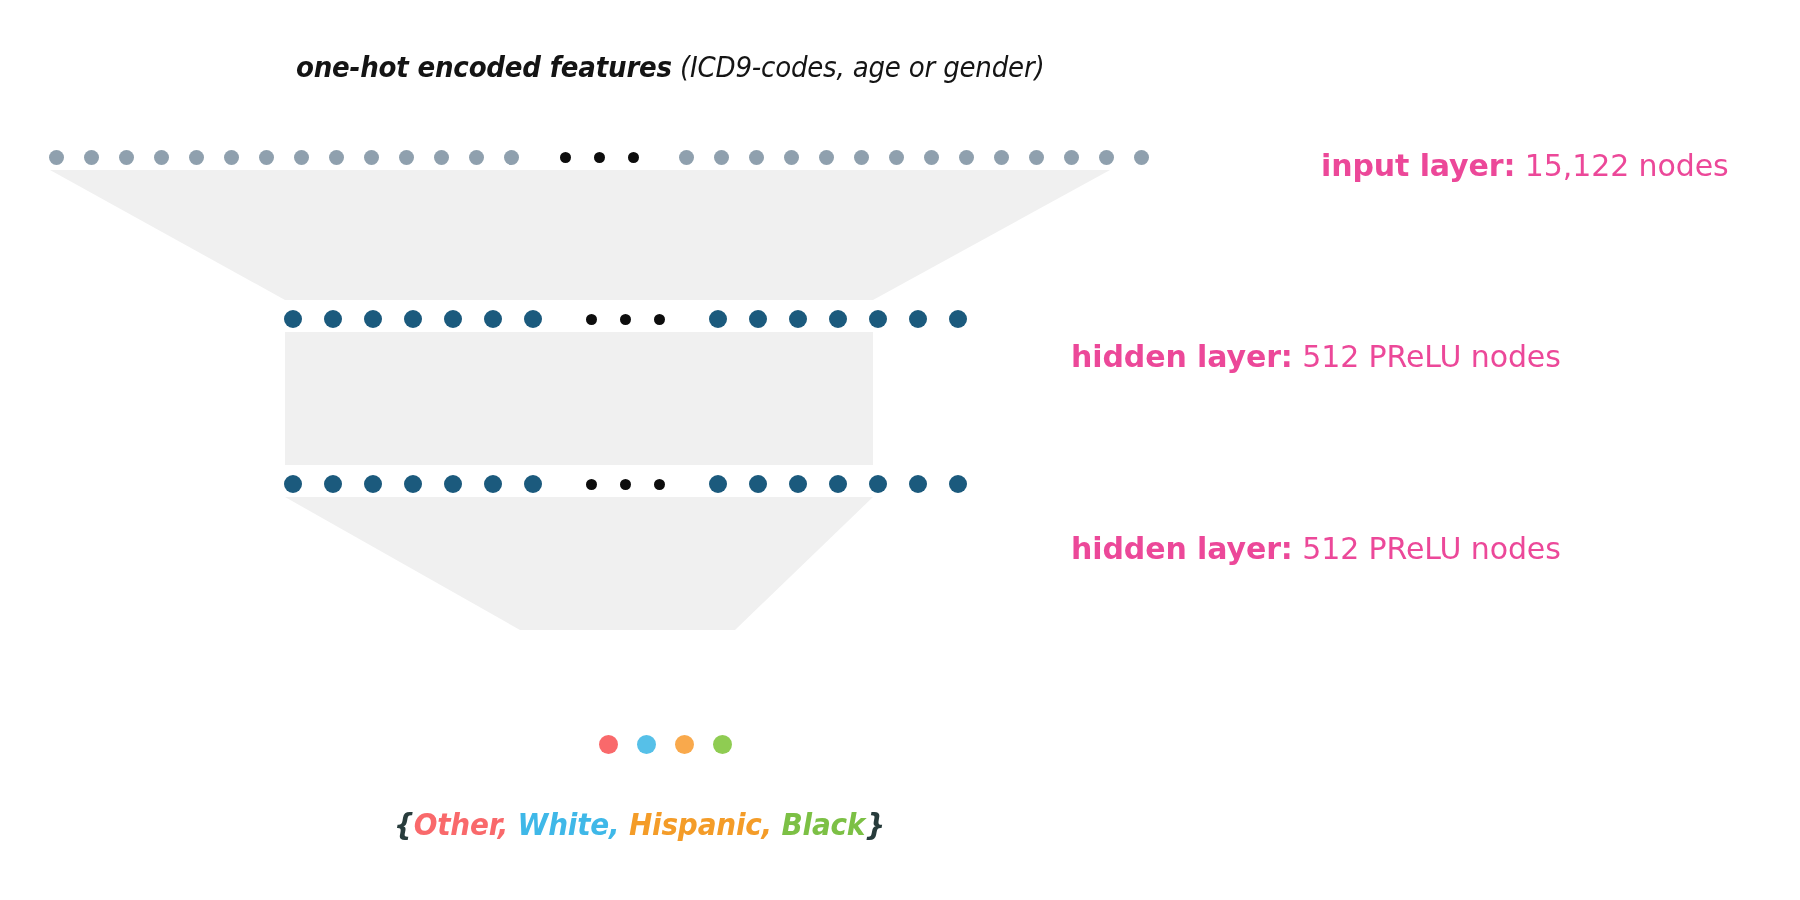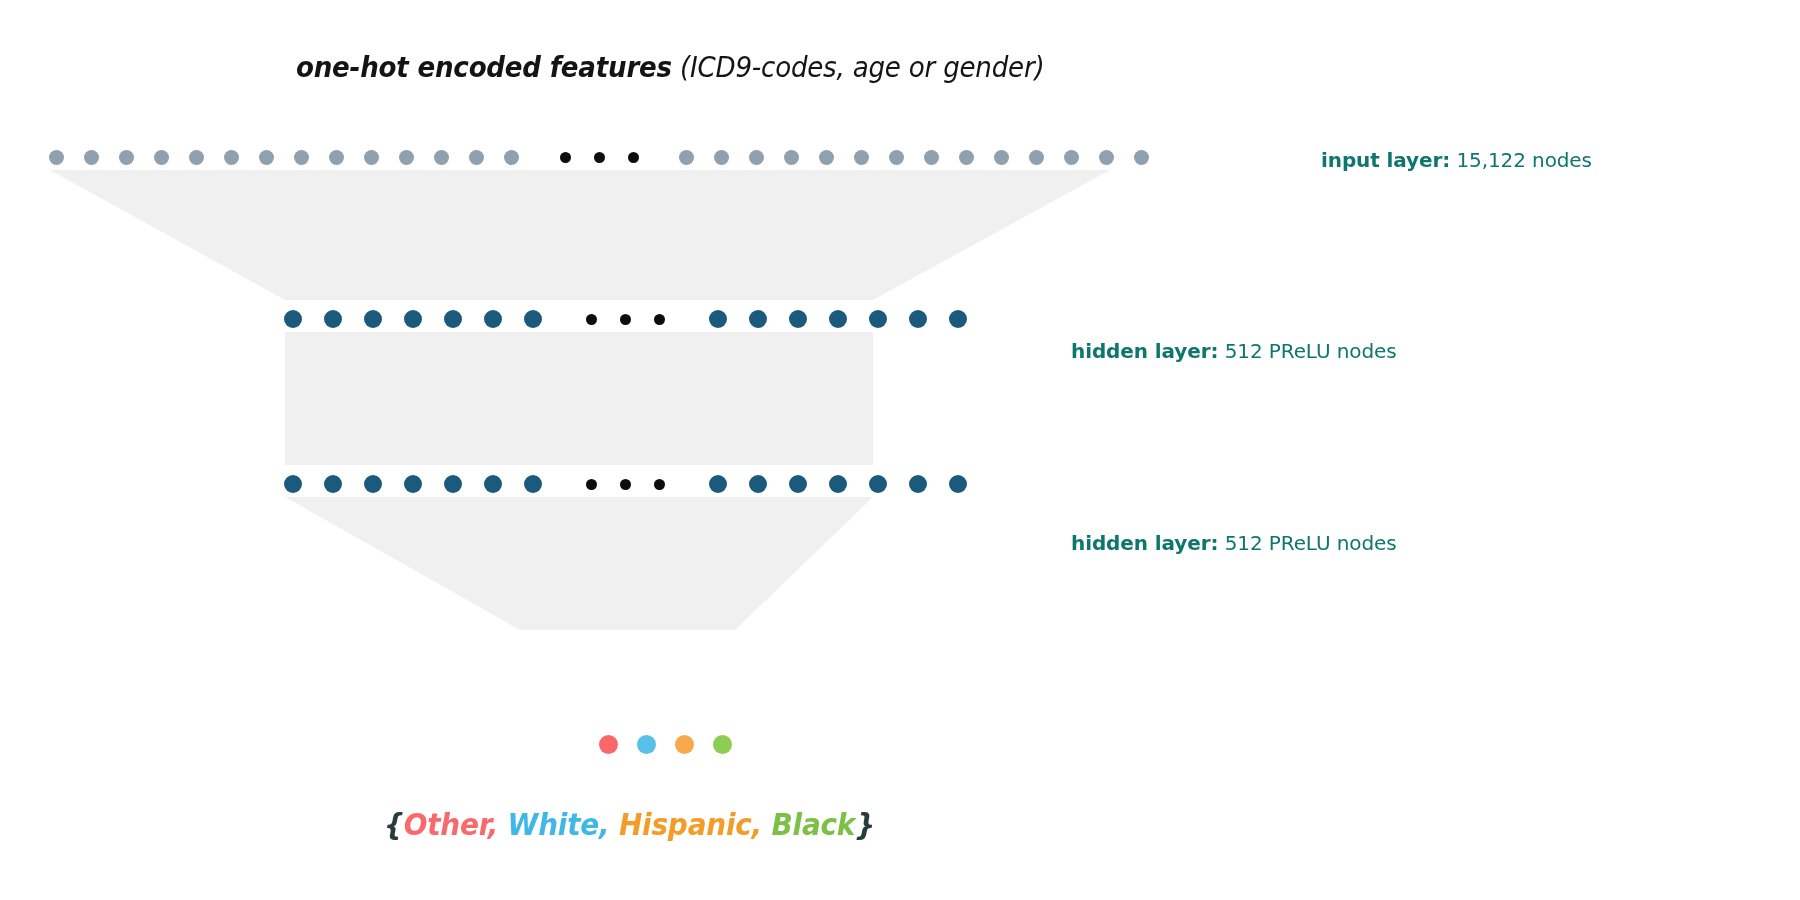--- a/index.html
+++ b/index.html
@@ -35,32 +35,32 @@
 
   
   .row{position:absolute;display:flex;align-items:center;}
   .node{border-radius:50%;display:block;}
   .dots{display:flex;align-items:center;}
   .dot{width:11px;height:11px;border-radius:50%;background:#0d0d0d;display:block;}
 
   
   .layer-label{
     position:absolute;
-    font-size:20px;
+    font-size:30px;
     white-space:nowrap;
-    color:#0f766e;
+    color:#ec4899;
     letter-spacing:-0.1px;
   }
   .layer-label .lbl-strong{font-weight:700;}
   .layer-label .lbl-rest{font-weight:400;}
 
   
   .legend{
     position:absolute;
-    left:384px; top:806px;
+    left:394px; top:806px;
     font-size:31px;
     font-weight:700;font-style:italic;
     font-stretch:condensed;
     white-space:nowrap;
     letter-spacing:-0.2px;
   }
   .legend .brace{color:#283c3c;}
   .legend .comma{color:#283c3c;}
   .legend .item{}
 </style>

